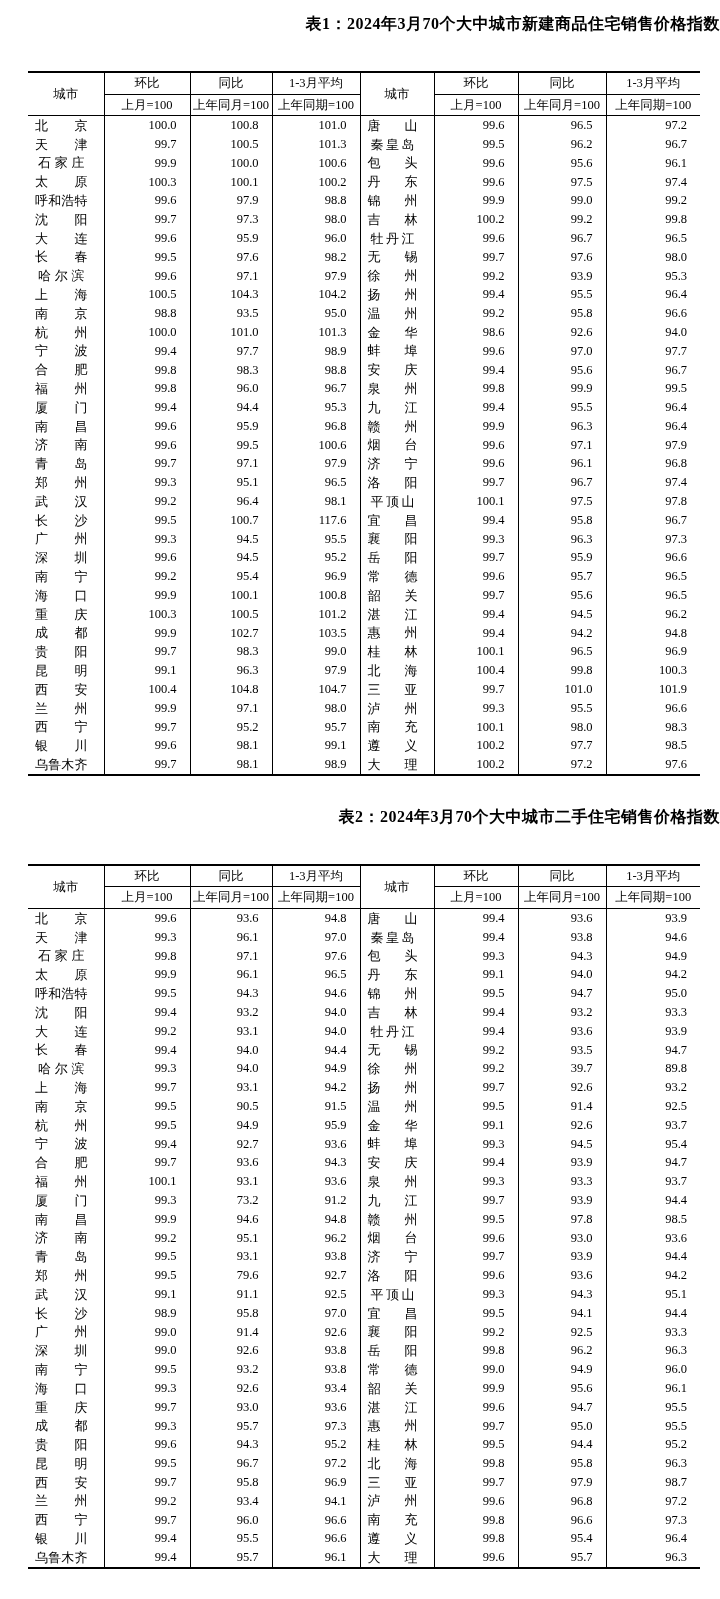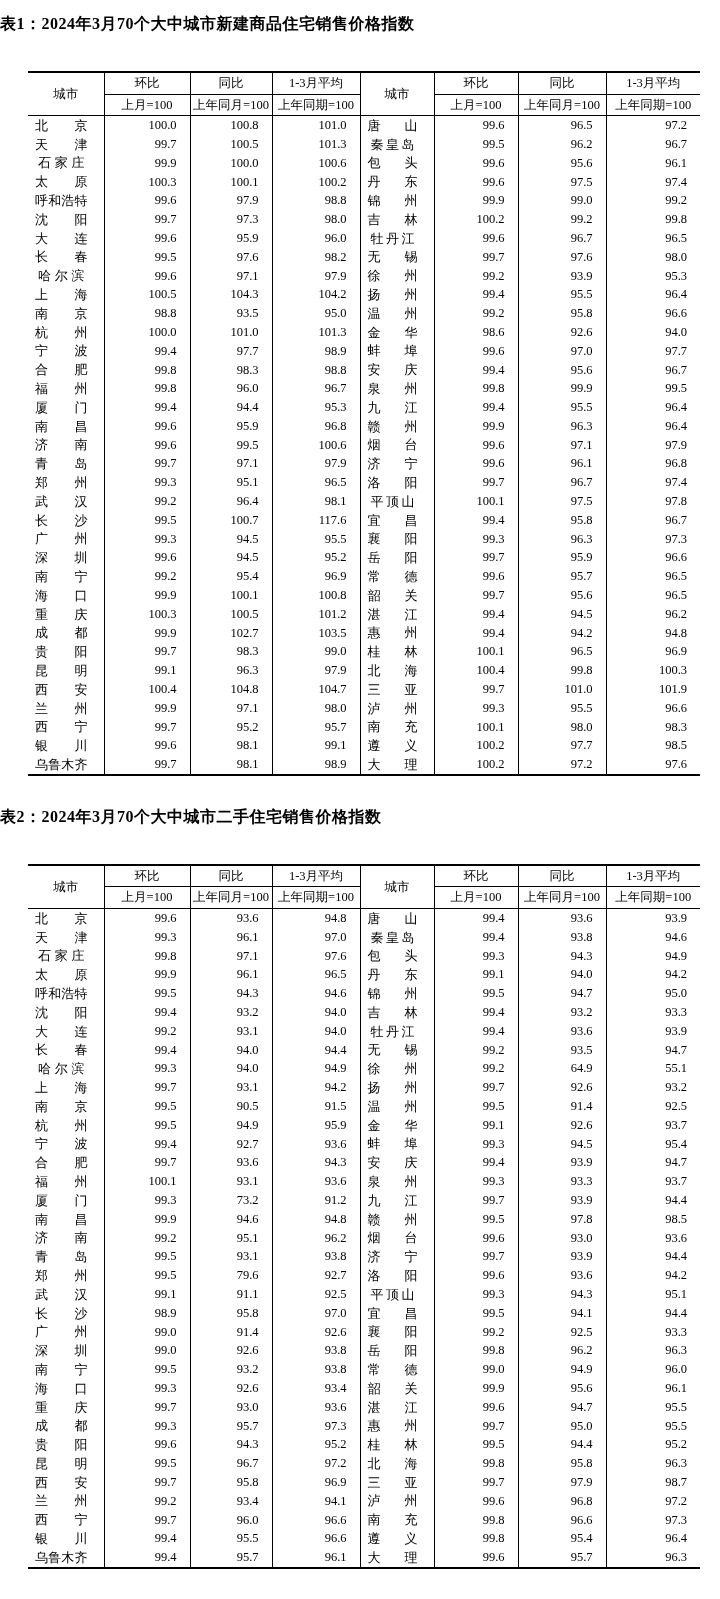--- a/index.html
+++ b/index.html
@@ -7,21 +7,21 @@
     padding: 0;
     background: #ffffff;
     width: 720px;
   }
   body {
     font-family: "Liberation Serif", "DejaVu Serif", serif;
     color: #000000;
     min-height: 1599px;
   }
   .tbl-title {
-    text-align: left;
+    text-align: right;
     font-size: 16px;
     font-weight: bold;
     line-height: 22px;
     letter-spacing: 0.5px;
   }
   .title-1 { padding-top: 13px; }
   .title-2 { padding-top: 30px; }
   table.idx {
     border-collapse: collapse;
     table-layout: fixed;
@@ -571,22 +571,22 @@
         <td class="num">93.5</td>
         <td class="num">94.7</td>
       </tr>
       <tr>
         <td class="city c3">哈尔滨</td>
         <td class="num">99.3</td>
         <td class="num">94.0</td>
         <td class="num">94.9</td>
         <td class="city">徐州</td>
         <td class="num">99.2</td>
-        <td class="num">64.9</td>
-        <td class="num">55.1</td>
+        <td class="num">39.7</td>
+        <td class="num">89.8</td>
       </tr>
       <tr>
         <td class="city">上海</td>
         <td class="num">99.7</td>
         <td class="num">93.1</td>
         <td class="num">94.2</td>
         <td class="city">扬州</td>
         <td class="num">99.7</td>
         <td class="num">92.6</td>
         <td class="num">93.2</td>

